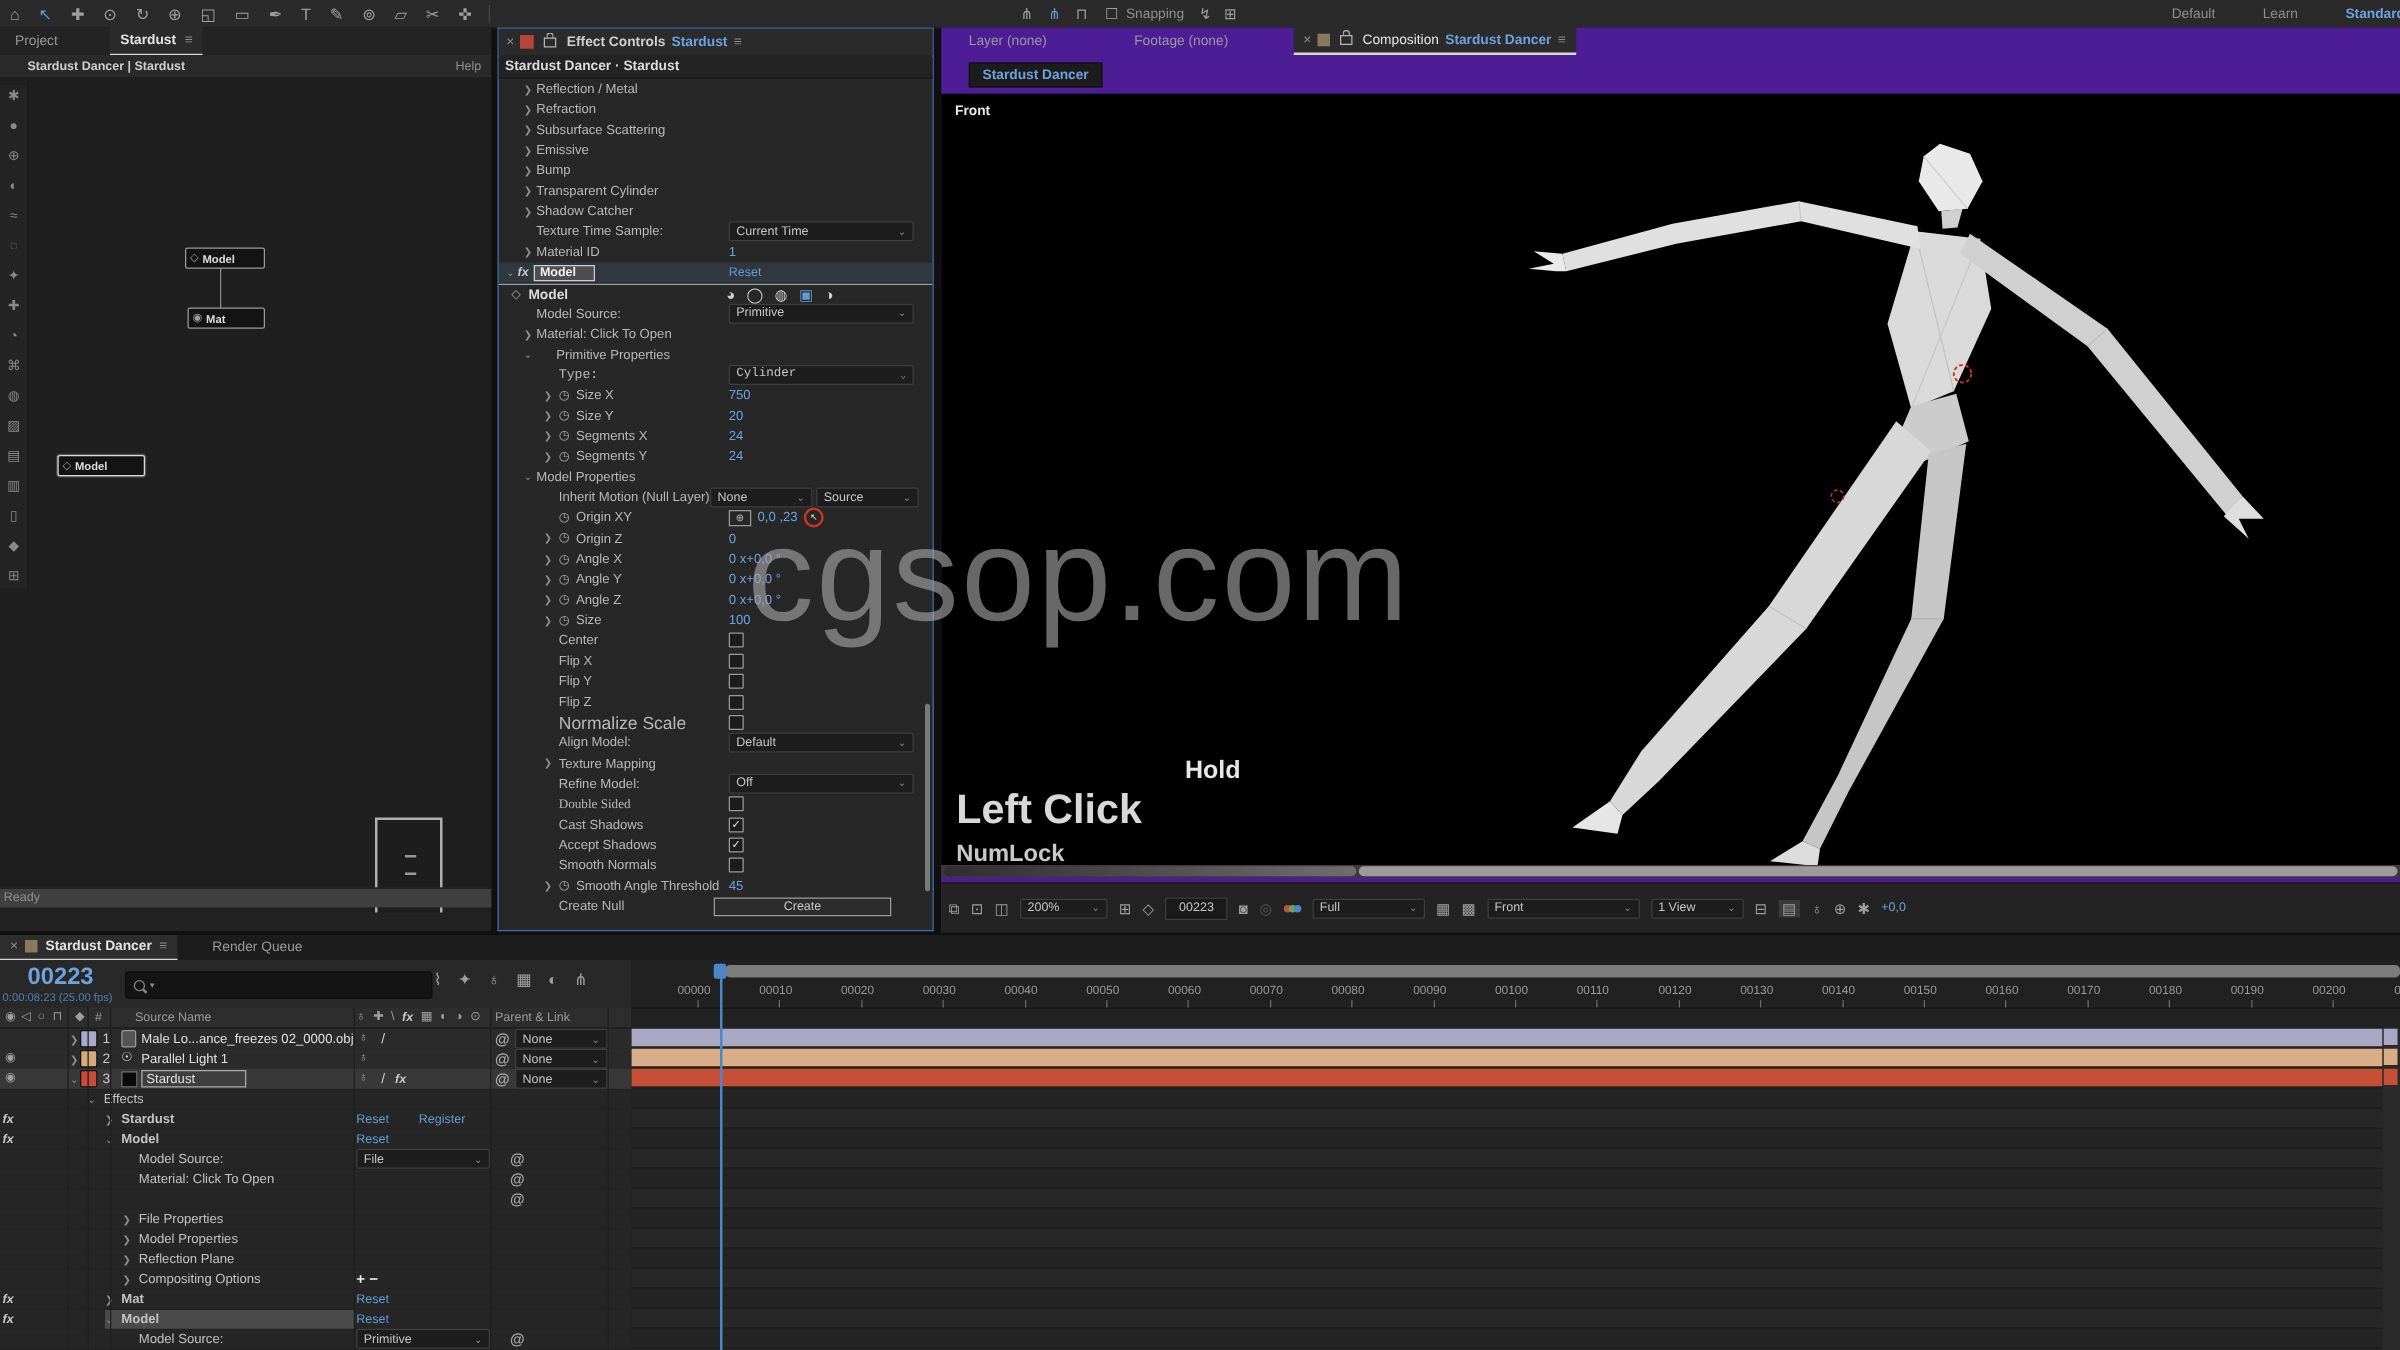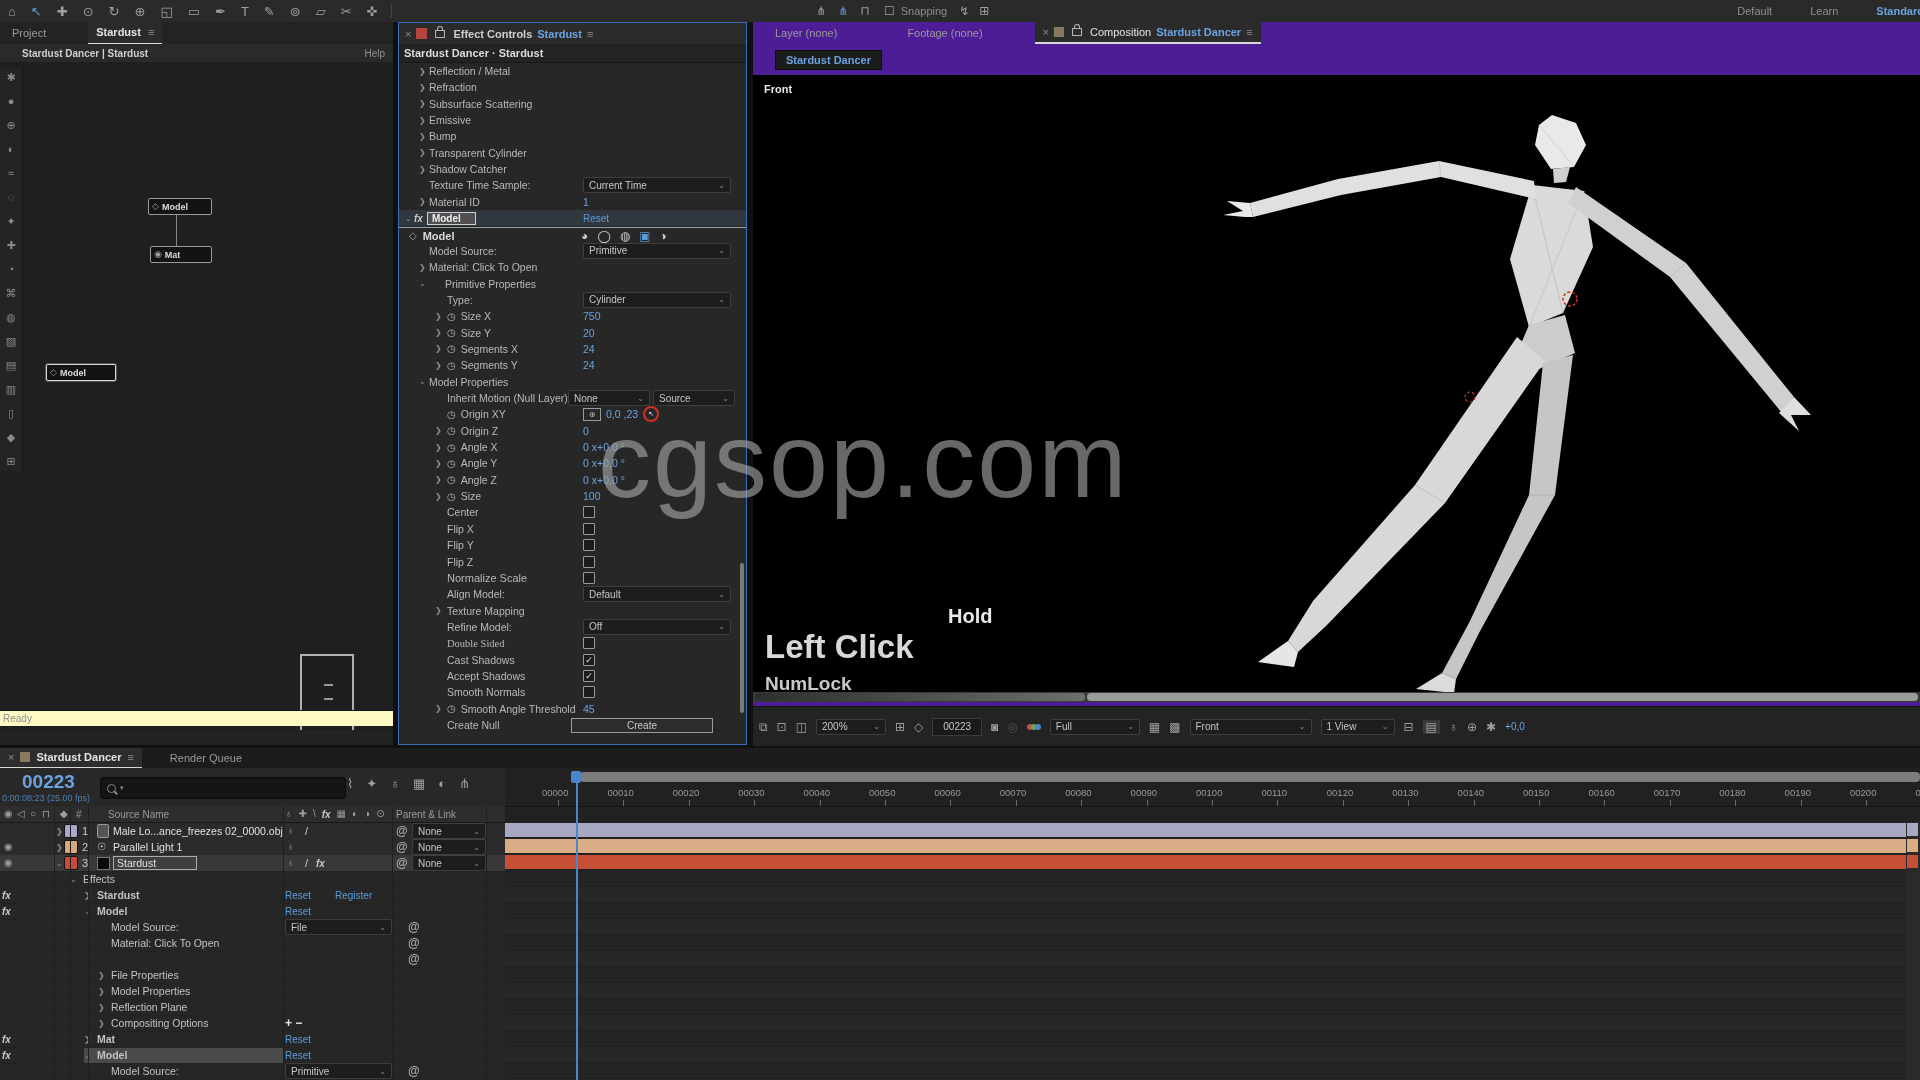--- a/index.html
+++ b/index.html
@@ -127,21 +127,21 @@
     <div class="node" style="left:46px;top:302px;width:62px;border-color:#d8d8d8;box-shadow:0 0 0 1px #555;">
       <span class="icon" style="font-size:9px;">◇</span>
       <span>Model</span>
     </div>
     <div class="abs" style="left:300px;top:592px;width:50px;height:94px;background:#1d1d1d;border:2px solid #b0b0b0;">
       <span class="abs" style="left:22px;top:28px;width:9px;height:2px;background:#999;"></span>
       <span class="abs" style="left:22px;top:42px;width:9px;height:2px;background:#999;"></span>
       <span class="abs" style="left:8px;top:66px;width:9px;height:2px;background:#999;"></span>
     </div>
   </div>
-  <div class="abs flex" style="left:0;top:688px;width:100%;height:15px;background:#fef9c3;border-top:1px solid #171717;">
+  <div class="abs flex" style="left:0;top:688px;width:100%;height:15px;background:#404040;border-top:1px solid #171717;">
     <span class="dim" style="margin-left:3px;font-size:10px;">Ready</span>
   </div>
 </div>
 
 <div class="abs panel" style="left:398px;top:22px;width:349px;height:723px;background:#272727;border:1px solid #3d6db8;box-sizing:border-box;">
   <div class="abs flex" style="left:0;top:0;width:100%;height:21px;background:#2b2b2b;gap:5px;border-bottom:2px solid #d8d8d8;">
     <span class="dim" style="margin-left:6px;">×</span>
     <span style="width:11px;height:11px;background:#b4443c;display:inline-block;"></span>
     <span class="lock"></span>
     <span style="color:#cfcfcf;font-weight:bold;">Effect Controls</span>
@@ -219,21 +219,21 @@
         </span>
       </div>
       <div class="ecrow" style="top: 196.2px;">
         <span class="arw" style="margin-left:20px;">❯</span>
         <span style="margin-left:1px;color:#b9b9b9;font-size:10.5px;">Material: Click To Open</span>
       </div>
       <div class="ecrow" style="top: 212.55px;">
         <span class="arw" style="margin-left:20px;">⌄</span>
         <span style="margin-left:17px;color:#b9b9b9;font-size:10.5px;">Primitive Properties</span>
       </div>
-      <div class="ecrow" style="top: 228.9px;">
+      <div class="ecrow" style="top: 228.9px; font-family: Liberation Mono, monospace;">
         <span style="margin-left:45px;"></span>
         <span style="margin-left:3px;color:#b9b9b9;font-size:10.5px;">Type:</span>
         <span class="dd ecval" style="width:136px;">
           <span>Cylinder</span>
           <span class="car">⌄</span>
         </span>
       </div>
       <div class="ecrow" style="top: 245.25px;">
         <span class="arw" style="margin-left:36px;">❯</span>
         <span class="sw" style="margin-left:3px;">◷</span>
@@ -331,21 +331,21 @@
         <span style="margin-left:3px;color:#b9b9b9;font-size:10.5px;">Flip Y</span>
         <span class="cb ecval"></span>
       </div>
       <div class="ecrow" style="top: 490.5px;">
         <span style="margin-left:45px;"></span>
         <span style="margin-left:3px;color:#b9b9b9;font-size:10.5px;">Flip Z</span>
         <span class="cb ecval"></span>
       </div>
       <div class="ecrow" style="top: 506.85px;">
         <span style="margin-left:45px;"></span>
-        <span style="margin-left:3px;color:#b9b9b9;font-size:11px;">Normalize Scale</span>
+        <span style="margin-left:3px;color:#b9b9b9;font-size:14px;">Normalize Scale</span>
         <span class="cb ecval"></span>
       </div>
       <div class="ecrow" style="top: 523.2px;">
         <span style="margin-left:45px;"></span>
         <span style="margin-left:3px;color:#b9b9b9;font-size:10.5px;">Align Model:</span>
         <span class="dd ecval" style="width:136px;">
           <span>Default</span>
           <span class="car">⌄</span>
         </span>
       </div>

